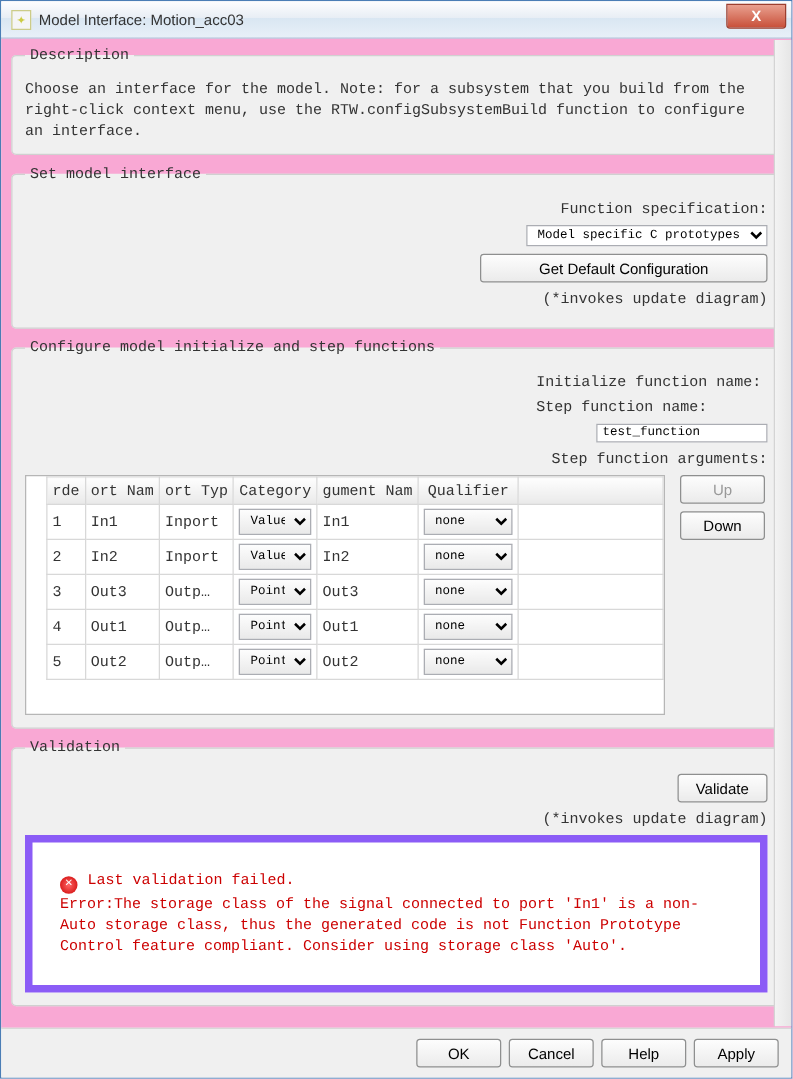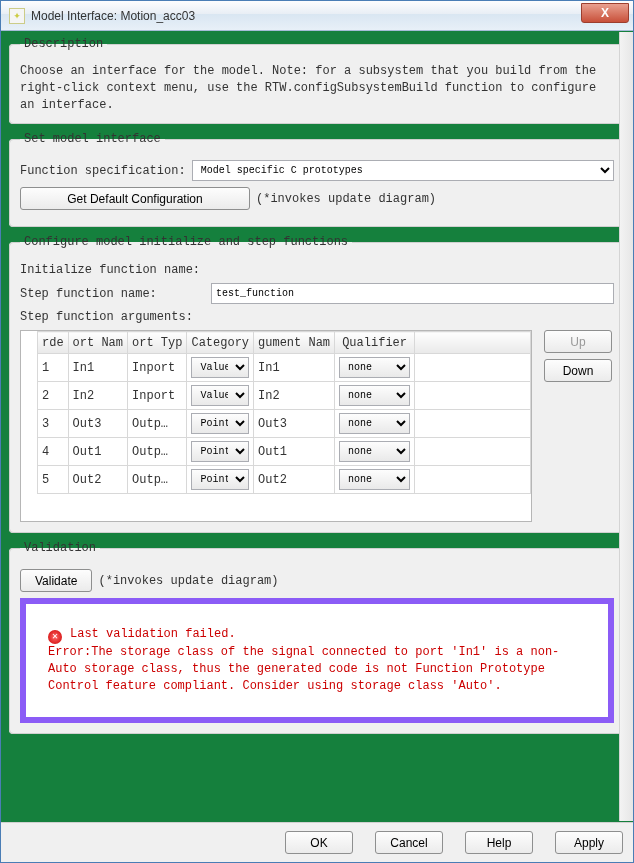--- a/index.html
+++ b/index.html
@@ -42,42 +42,43 @@
   background: linear-gradient(#e9a08f,#c8503a);
   border: 1px solid #9c3e2e;
   border-radius: 0 0 3px 3px;
   color: #fff; font-weight: bold;
   display: flex; align-items: center; justify-content: center;
   cursor: pointer;
   margin-top: -6px;
 }
 .body {
   flex: 1;
-  background: #15803d;
+  background: #f9a8d4;
   padding: 6px 8px;
   overflow: auto;
   position: relative;
 }
 fieldset {
   border: 1px solid #d0d0d0;
   border-radius: 4px;
   padding: 8px 10px 10px;
   margin-bottom: 8px;
   background: #f0f0f0;
 }
 legend {
   padding: 0 4px;
   font-size: 12px;
 }
 .desc-text { line-height: 1.4; margin-top: 4px; }
 .row {
   display: flex;
-  align-items: center;
+  align-items: flex-end;
   gap: 6px;
   margin: 6px 0;
+  flex-direction: column;
 }
 .lbl { white-space: nowrap; }
 select, input[type=text] {
   font-family: "Courier New", monospace;
   font-size: 10px;
   border: 1px solid #abadb3;
   background: #fff;
   height: 21px;
   padding: 1px 4px;
 }
@@ -149,21 +150,21 @@
   margin-right: 8px;
   vertical-align: -2px;
 }
 .footer {
   height: 40px;
   background: #f0f0f0;
   border-top: 1px solid #d0d0d0;
   display: flex;
   justify-content: flex-end;
   align-items: center;
-  gap: 22px;
+  gap: 6px;
   padding: 0 10px;
 }
 .footer .btn { min-width: 68px; }
 .scroll-right {
   position: absolute;
   right: 1px; top: 32px; bottom: 42px;
   width: 14px;
   background: linear-gradient(to right,#f3f3f3,#e6e6e6);
   border-left: 1px solid #d4d4d4;
 }

